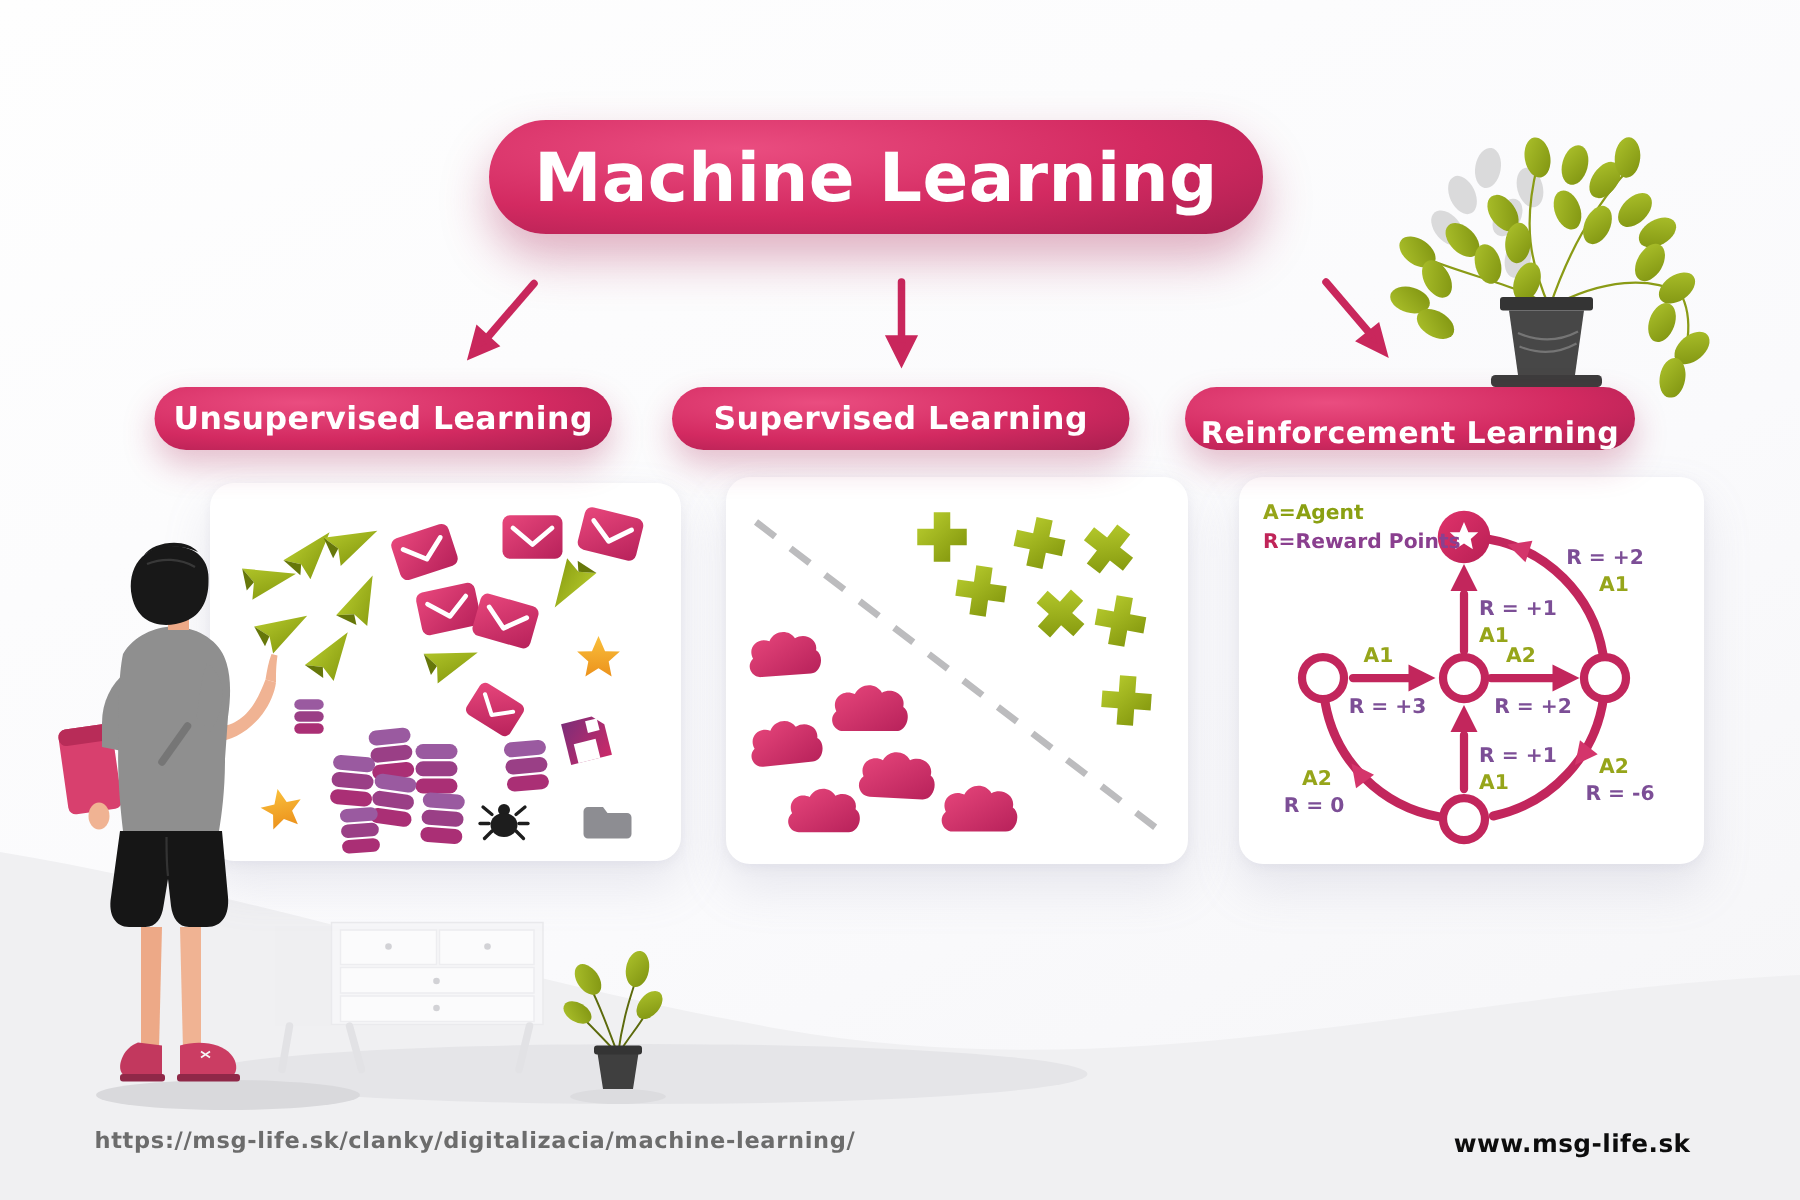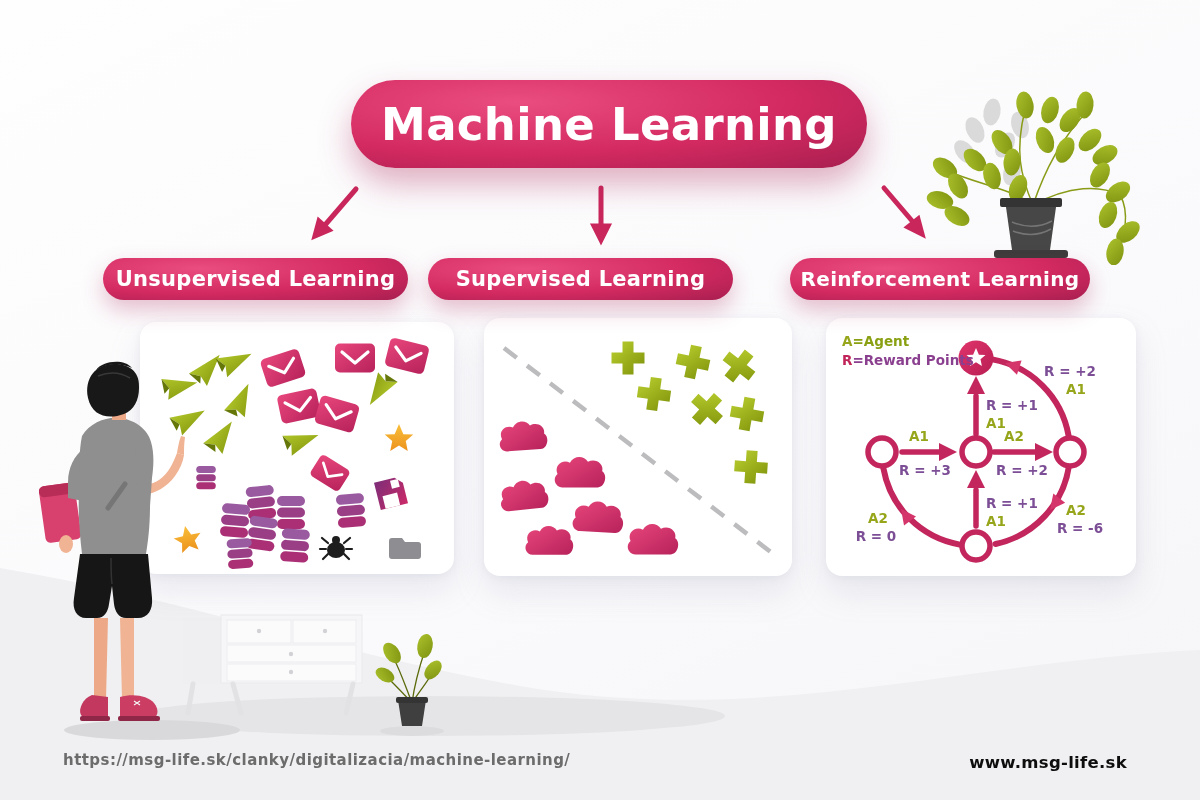--- a/index.html
+++ b/index.html
@@ -12,26 +12,26 @@
   svg{display:block;}
   svg text{font-family:"DejaVu Sans",sans-serif;}
 
   .pill{
     display:flex;align-items:center;justify-content:center;
     color:#ffffff;font-weight:bold;border-radius:999px;letter-spacing:.3px;
     background:radial-gradient(ellipse at 32% 25%,#ea4d80 0%,#d32a61 55%,#a81e4f 100%);
     box-shadow:0 10px 22px rgba(168,30,79,.28);
     z-index:6;
   }
-  .title-pill{left:351px;top:80px;width:516px;height:88px;font-size:45px;
+  .title-pill{left:326px;top:80px;width:516px;height:76px;font-size:45px;
     box-shadow:0 16px 32px rgba(168,30,79,.35);}
   .branch-pill{height:42px;font-size:21px;}
   #pill-unsup{left:103px;top:258px;width:305px;}
-  #pill-sup{left:428px;top:258px;width:305px;}
-  #pill-rl{left:790px;top:258px;width:300px;font-size:20px;}
+  #pill-sup{left:448px;top:258px;width:305px;}
+  #pill-rl{left:790px;top:258px;width:300px;font-size:20px;align-items:flex-end;}
 
   .card{
     background:#ffffff;border-radius:16px;z-index:3;
     box-shadow:0 16px 32px rgba(150,150,175,.18),0 2px 8px rgba(150,150,175,.12);
     margin-left:36px;
   }
   #card1{left:104px;top:322px;width:314px;height:252px;}
   #card2{left:448px;top:318px;width:308px;height:258px;}
   #card3{left:790px;top:318px;width:310px;height:258px;}
   .card svg{width:100%;height:100%;}

